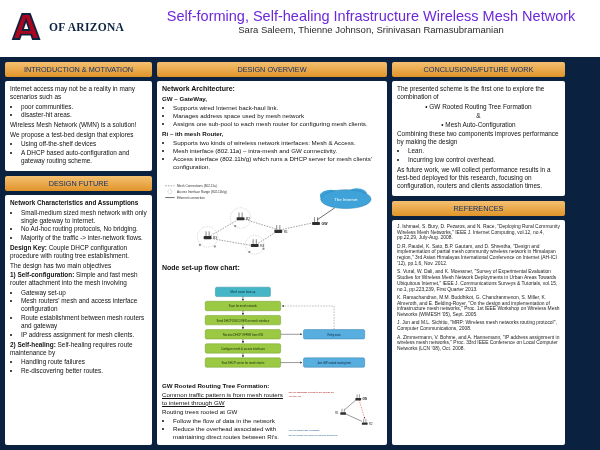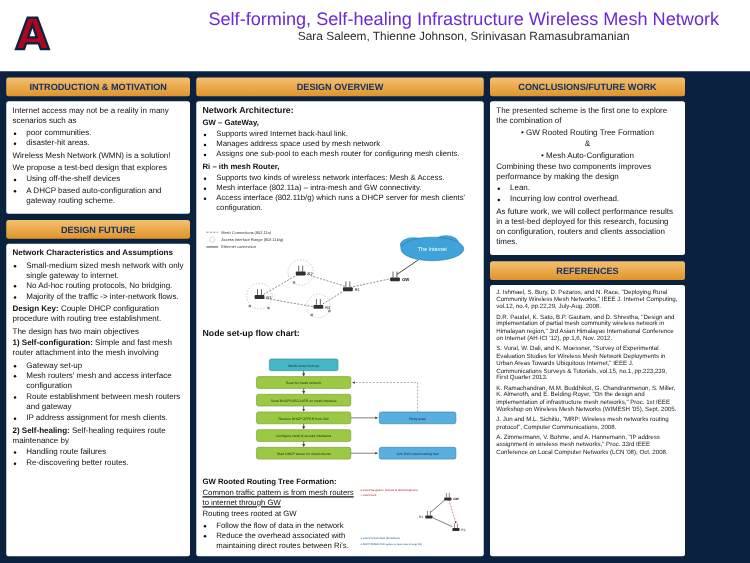--- a/index.html
+++ b/index.html
@@ -8,22 +8,22 @@
   .logo{position:absolute;left:8px;top:9px;display:flex;align-items:center;gap:5px;}
   .block-a{width:36px;height:36px;}
   .logo-text{font-family:"Liberation Serif",serif;font-weight:bold;color:#0c2340;font-size:11.5px;line-height:1.12;letter-spacing:.3px;}
   .title-zone{position:absolute;left:150px;right:8px;top:8px;text-align:center;}
   .poster-title{font-size:14.5px;color:#6d28d9;}
   .poster-authors{font-size:9.5px;color:#2b2b2b;margin-top:0;}
   .cols{display:flex;gap:5px;padding:5px;height:383px;}
   .col{display:flex;flex-direction:column;}
   .col-left{width:147px;}
   .col-mid{width:230px;border-radius:10px;}
-  .col-right{width:156px;}
-  .sec-h{background:linear-gradient(180deg,#f4c071,#e09429);color:#11306b;font-weight:bold;font-size:7.3px;text-align:center;padding:3px 16px;border-radius:2px;margin-bottom:4px;flex:0 0 auto;}
+  .col-right{width:173px;}
+  .sec-h{background:linear-gradient(180deg,#f4c071,#e09429);color:#11306b;font-weight:normal;font-size:7.3px;text-align:center;padding:3px 16px;border-radius:2px;margin-bottom:4px;flex:0 0 auto;}
   .box{background:#fff;border-radius:2px;padding:4px 5px;font-size:6.4px;color:#111;line-height:1.26;margin-bottom:5px;overflow:hidden;}
   .box.fill{flex:1 1 auto;margin-bottom:0;}
   .box p{margin:0 0 1.5px 0;}
   .box ul{margin:0 0 2px 11px;padding:0;}
   .box li{margin:0 0 .5px 0;}
   .b{font-weight:bold;}
   .u{text-decoration:underline;}
   .mid-box{display:flex;flex-direction:column;font-size:6.2px;line-height:1.22;}
   .mid-box .arch-h{font-size:7px;}
   .net-svg{width:100%;height:92px;flex:0 0 auto;}
@@ -39,20 +39,21 @@
 </style>
 </head>
 <body>
 
 <div class="header">
   <div class="logo">
     <svg class="block-a" viewBox="0 0 24 24">
       <text x="12" y="20" text-anchor="middle" font-size="23" font-weight="bold" font-family="DejaVu Sans, sans-serif" fill="#ab0520" stroke="#0c2340" stroke-width="1.2">A</text>
     </svg>
     <div class="logo-text">
+      <div>OF ARIZONA</div>
     </div>
   </div>
   <div class="title-zone">
     <div class="poster-title">Self-forming, Self-healing Infrastructure Wireless Mesh Network</div>
     <div class="poster-authors">Sara Saleem, Thienne Johnson, Srinivasan Ramasubramanian</div>
   </div>
 </div>
 
 <div class="cols">
 

